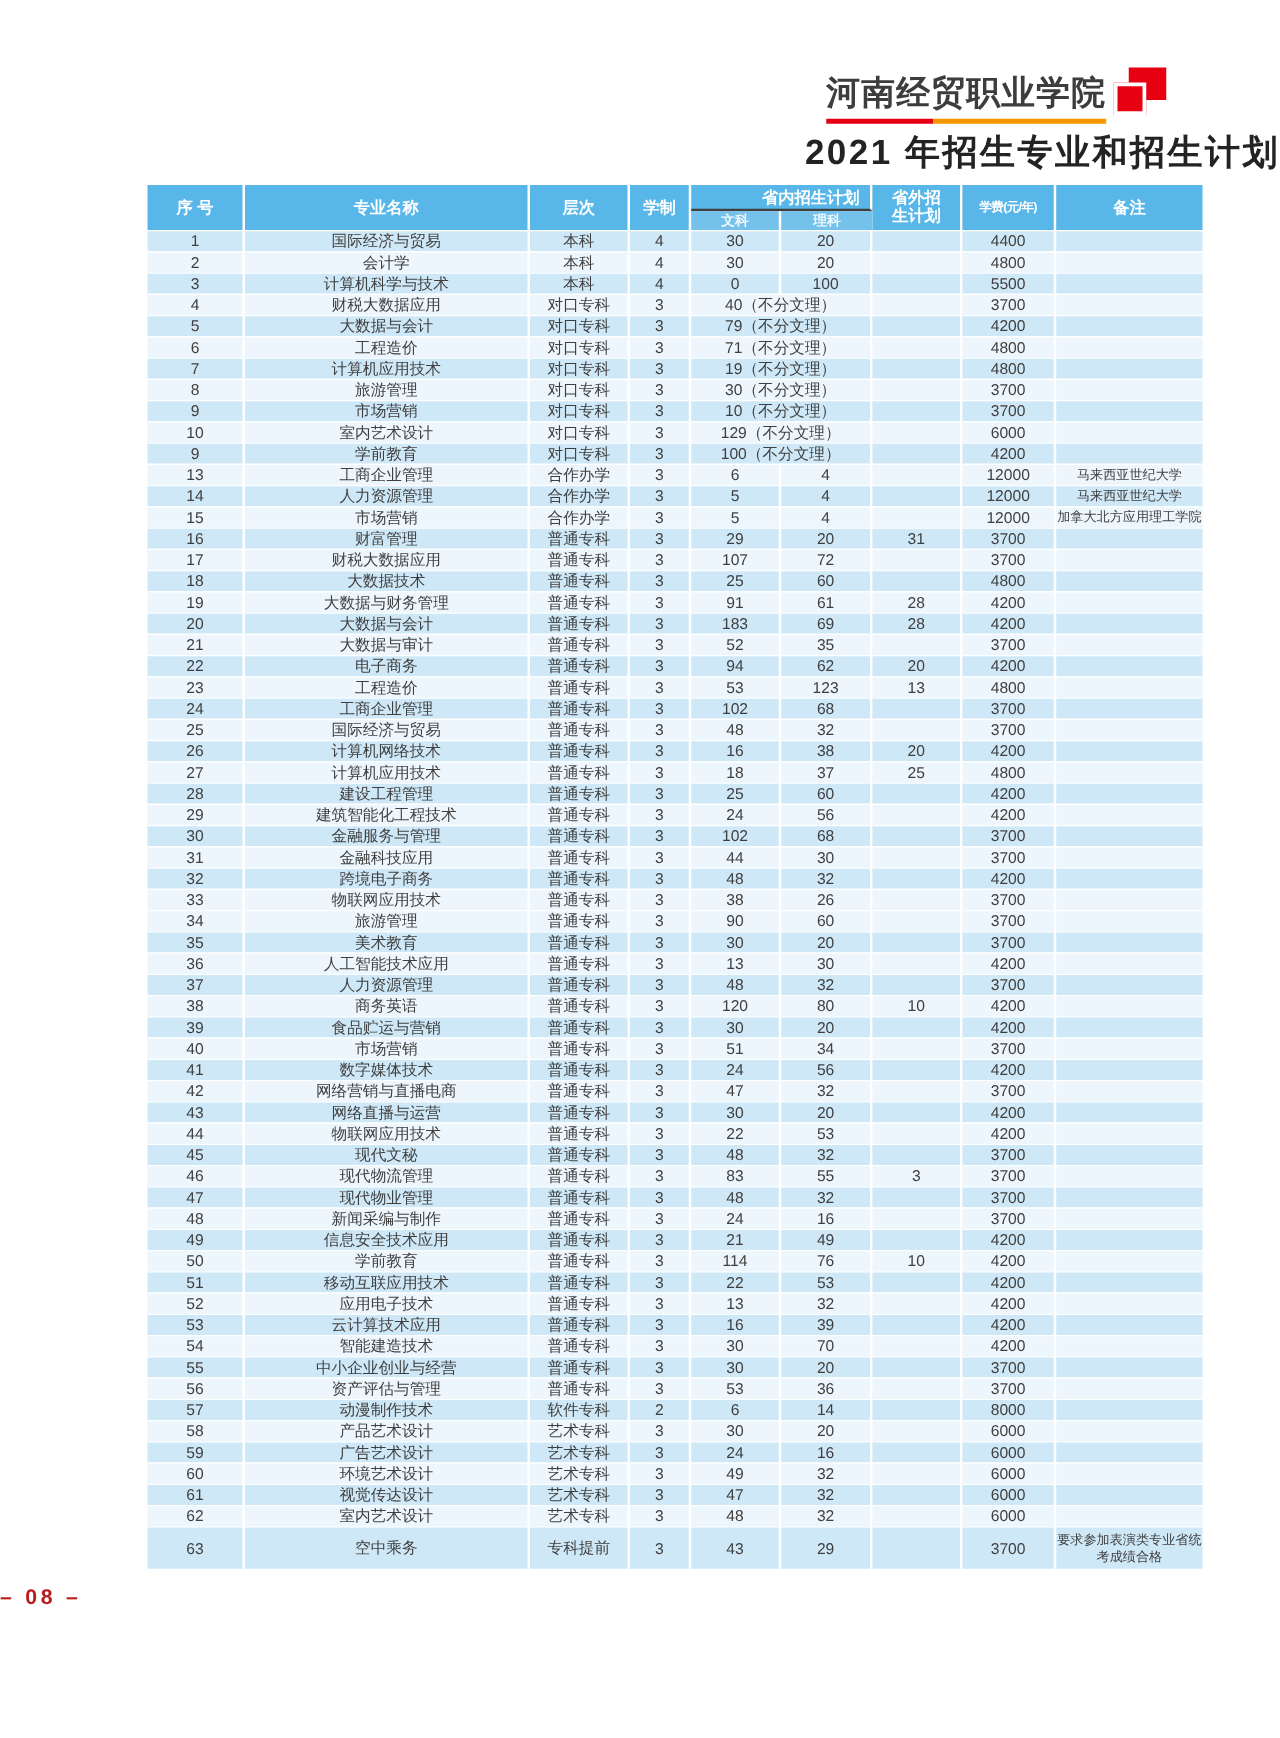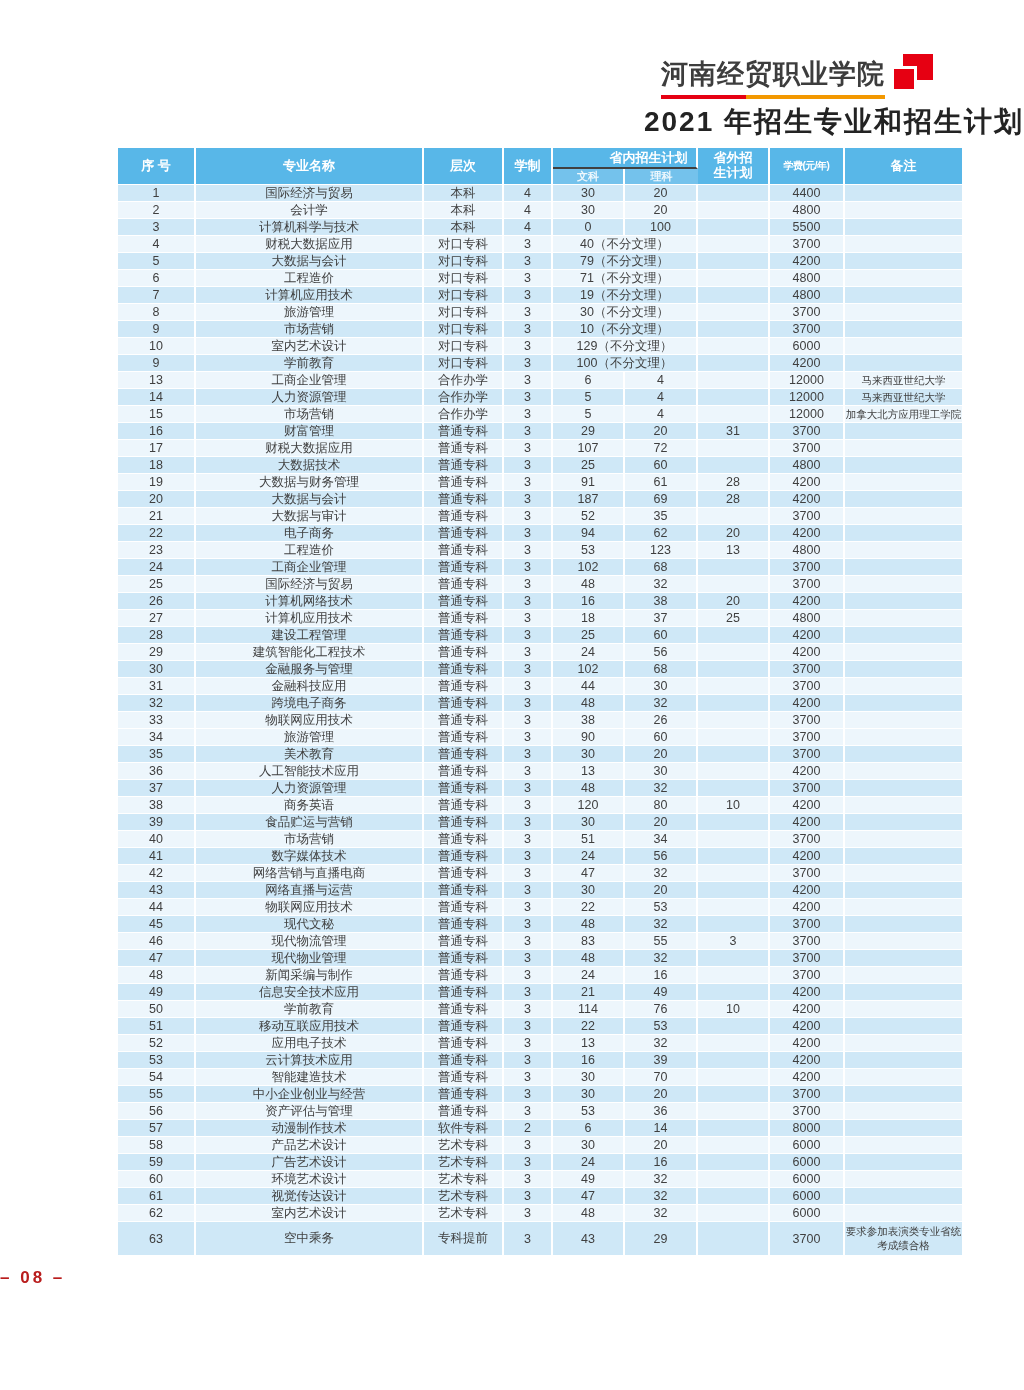--- a/index.html
+++ b/index.html
@@ -287,21 +287,21 @@
           <td data-name="cell-li">61</td>
           <td data-name="cell-out">28</td>
           <td data-name="cell-fee">4200</td>
           <td data-name="cell-note"></td>
         </tr>
         <tr data-name="table-row" class="shade">
           <td data-name="cell-no">20</td>
           <td data-name="cell-major">大数据与会计</td>
           <td data-name="cell-level">普通专科</td>
           <td data-name="cell-years">3</td>
-          <td data-name="cell-wen">187</td>
+          <td data-name="cell-wen">183</td>
           <td data-name="cell-li">69</td>
           <td data-name="cell-out">28</td>
           <td data-name="cell-fee">4200</td>
           <td data-name="cell-note"></td>
         </tr>
         <tr data-name="table-row" class="plain">
           <td data-name="cell-no">21</td>
           <td data-name="cell-major">大数据与审计</td>
           <td data-name="cell-level">普通专科</td>
           <td data-name="cell-years">3</td>

